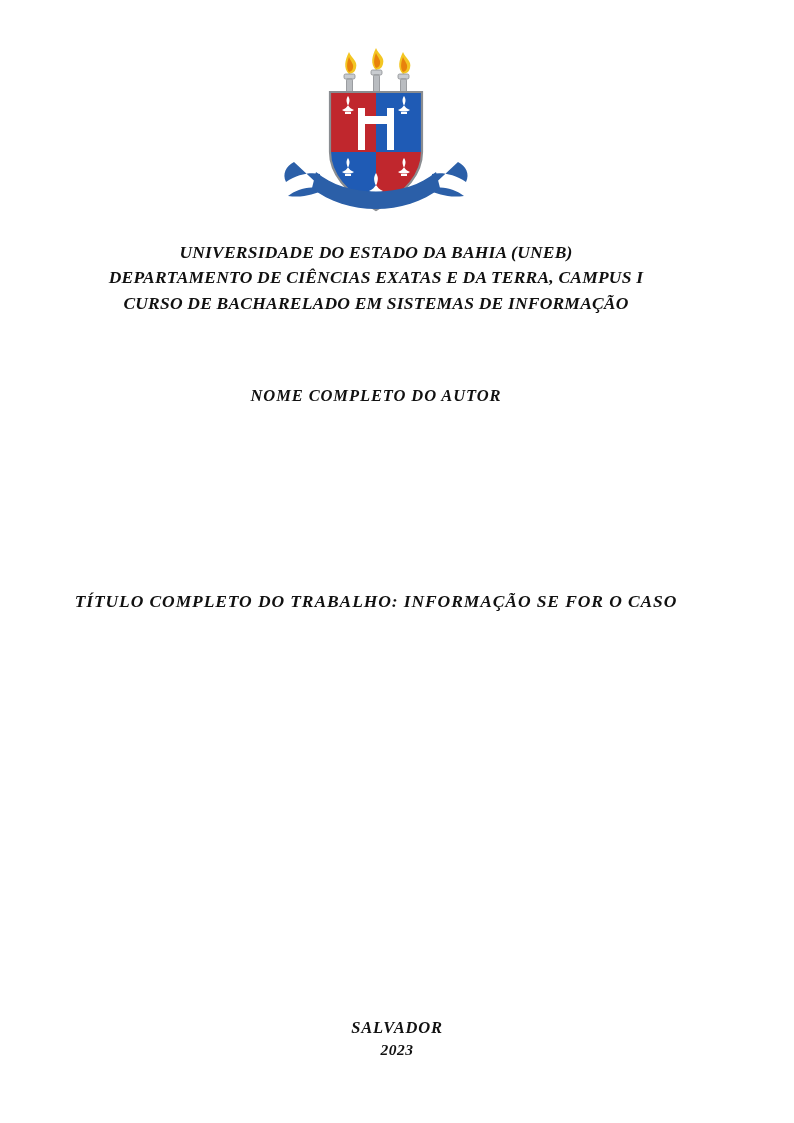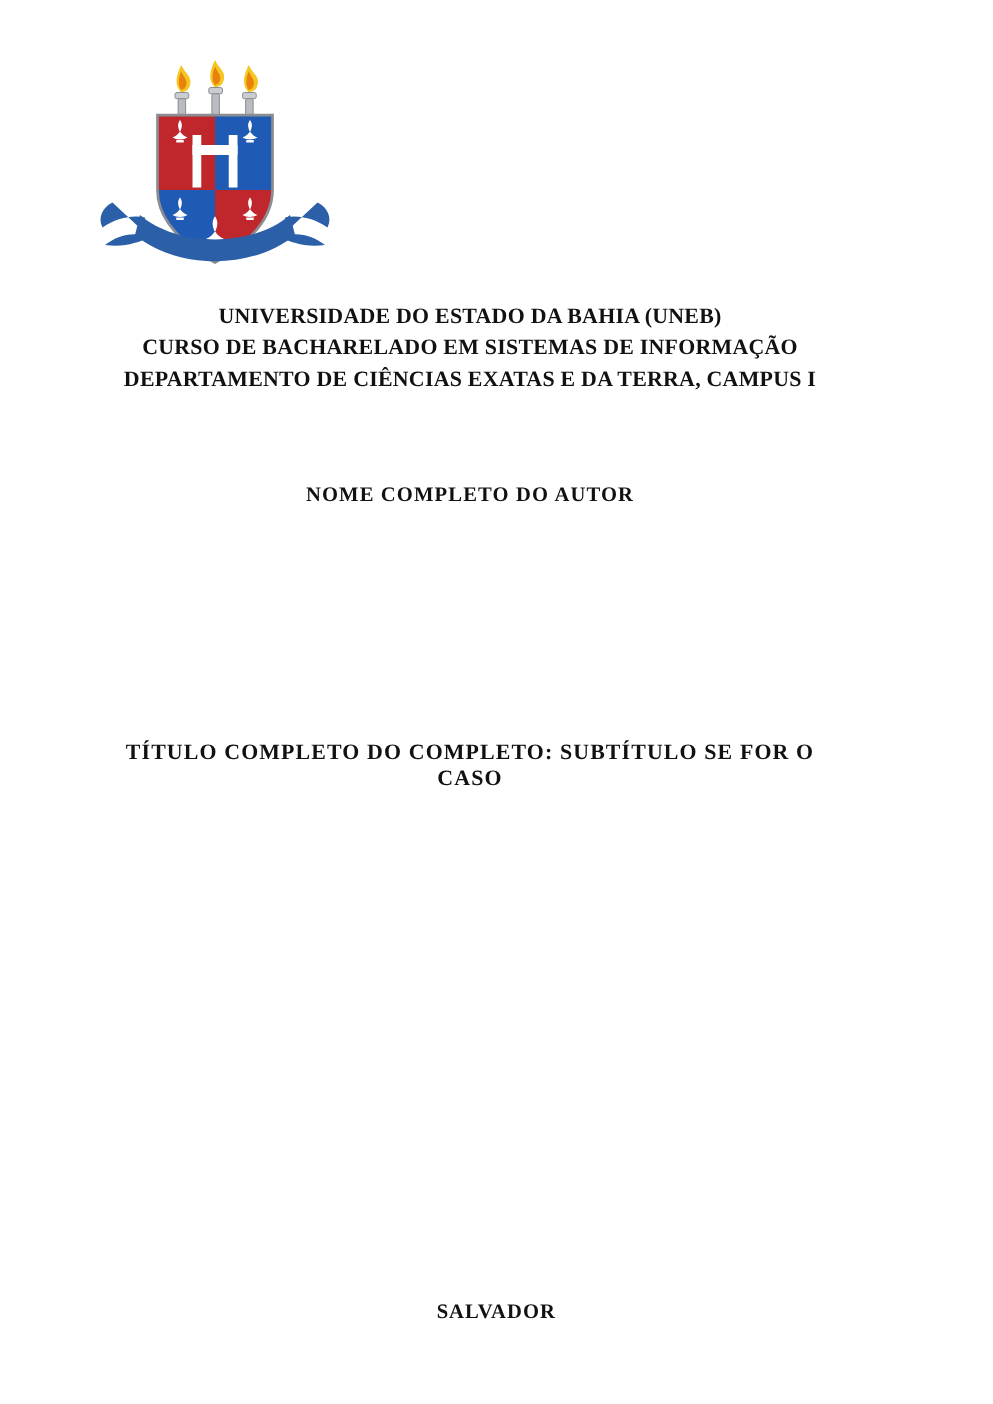--- a/index.html
+++ b/index.html
@@ -17,21 +17,23 @@
     overflow: hidden;
   }
 
   .page {
     width: 794px;
     height: 1123px;
     box-sizing: border-box;
     padding: 40px 114px 40px 72px;
     display: flex;
     flex-direction: column;
+    align-items: center;
     position: relative;
+    font-style: italic;
   }
 
   
   .crest-wrap {
     margin-top: 6px;
     width: 200px;
     height: 180px;
     display: flex;
     align-items: center;
     justify-content: center;
@@ -158,25 +160,26 @@
         <text x="100" y="42" text-anchor="middle" fill="#ffffff" font-family="Liberation Serif, serif" font-size="11.5" font-weight="bold" letter-spacing="1.2">
           <textPath href="#">​</textPath>
           HOMINEM AUGERE
         </text>
       </g>
     </svg>
   </div>
 
   <div class="institution">
     <div class="line l1">UNIVERSIDADE DO ESTADO DA BAHIA (UNEB)</div>
+    <div class="line l2">DEPARTAMENTO DE CIÊNCIAS EXATAS E DA TERRA, CAMPUS I</div>
     <div class="line l3">CURSO DE BACHARELADO EM SISTEMAS DE INFORMAÇÃO</div>
-    <div class="line l2">DEPARTAMENTO DE CIÊNCIAS EXATAS E DA TERRA, CAMPUS I</div>
   </div>
 
   <div class="author">NOME COMPLETO DO AUTOR</div>
 
-  <div class="title">TÍTULO COMPLETO DO COMPLETO: SUBTÍTULO SE FOR O CASO</div>
+  <div class="title">TÍTULO COMPLETO DO TRABALHO: INFORMAÇÃO SE FOR O CASO</div>
 
   <div class="footer">
     <div class="city">SALVADOR</div>
+    <div class="year">2023</div>
   </div>
 
 </div>
 
 </body></html>

